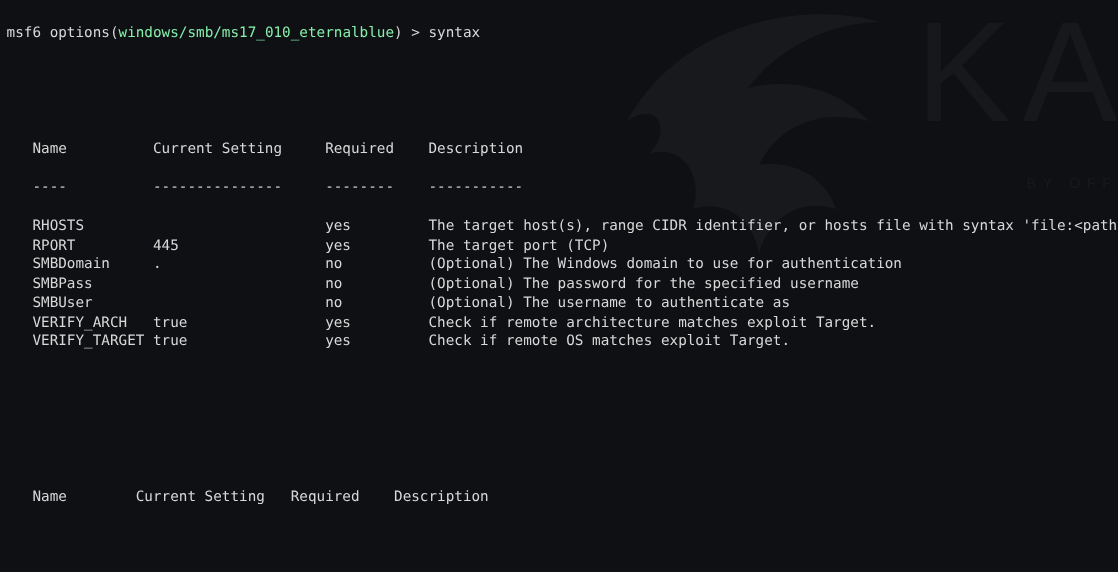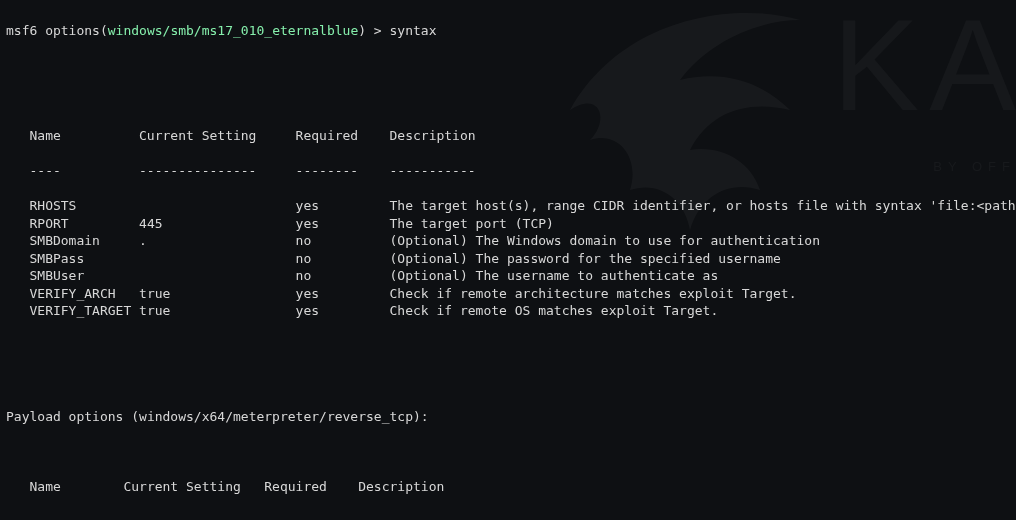--- a/index.html
+++ b/index.html
@@ -77,21 +77,20 @@
 
 <div class="term">
 <div><span class="u">msf6</span><span> options(</span><span class="red">windows/smb/ms17_010_eternalblue</span><span>) &gt; </span><span>syntax</span></div>
 <div class="blank"></div>
 <div class="blank"></div>
 <div class="hdr-row">   <span class="col-n1">Name</span>  <span class="col-c1">Current Setting</span>  <span class="col-r1">Required</span>  <span>Description</span></div>
 <div class="hdr-row">   <span class="col-n1">----</span>  <span class="col-c1">---------------</span>  <span class="col-r1">--------</span>  <span>-----------</span></div>
 <div id="module-rows"><div>   RHOSTS                            yes         The target host(s), range CIDR identifier, or hosts file with syntax 'file:&lt;path&gt;'</div><div>   RPORT         445                 yes         The target port (TCP)</div><div>   SMBDomain     .                   no          (Optional) The Windows domain to use for authentication</div><div>   SMBPass                           no          (Optional) The password for the specified username</div><div>   SMBUser                           no          (Optional) The username to authenticate as</div><div>   VERIFY_ARCH   true                yes         Check if remote architecture matches exploit Target.</div><div>   VERIFY_TARGET true                yes         Check if remote OS matches exploit Target.</div></div>
 <div class="blank"></div>
 <div class="blank"></div>
-<div>Payload options (windows/x64/meterpreter/reverse_tcp):</div>
 <div class="blank"></div>
 <div class="hdr-row">   <span class="col-n2">Name</span>  <span class="col-c2">Current Setting</span>  <span class="col-r1">Required</span>  <span>Description</span></div>
 
 
 
 
 
 
 
 

